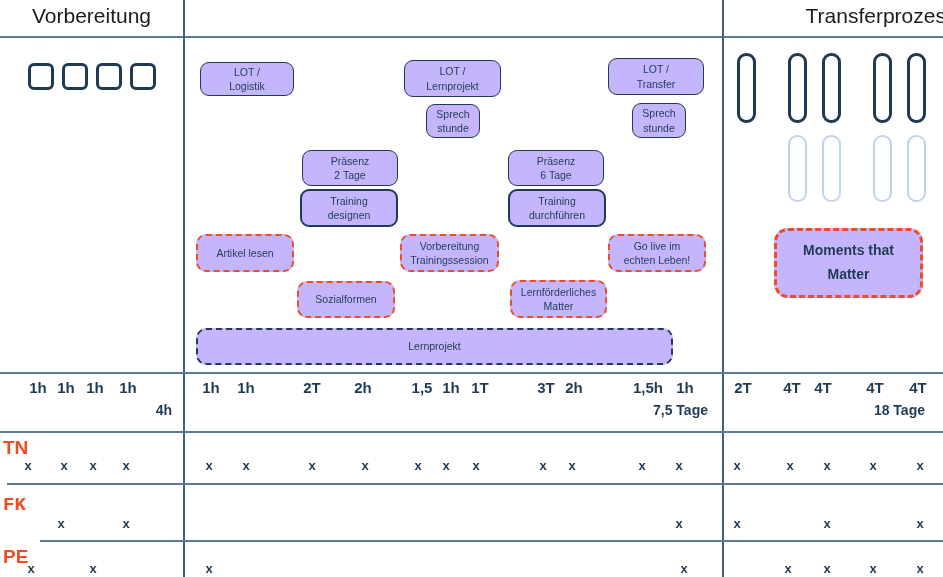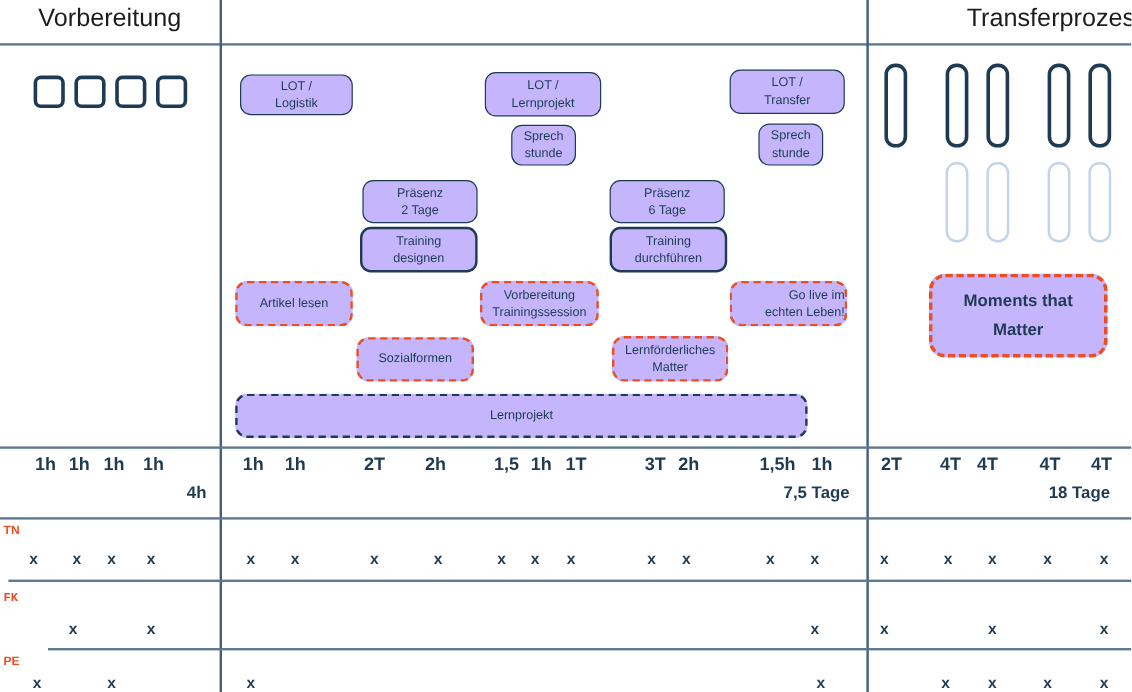--- a/index.html
+++ b/index.html
@@ -21,21 +21,21 @@
   .tile{position:absolute;box-sizing:border-box;border:3.5px solid var(--navy,#1F3B54);
         border-radius:6px;background:#fff;}
   .bar{position:absolute;box-sizing:border-box;border-radius:9px;background:#fff;}
   .bar.dark{border:3.5px solid var(--navy,#1F3B54);}
   .bar.light{border:2.5px solid var(--lightblue,#C2D4E9);}
   .time-row{position:absolute;left:0;top:379px;width:943px;height:20px;}
   .time-label{position:absolute;top:0;width:40px;margin-left:-20px;text-align:center;
               font-size:15px;font-weight:600;color:var(--navy,#1F3B54);white-space:nowrap;}
   .sum{position:absolute;top:402px;font-size:14px;font-weight:600;
        color:var(--navy,#1F3B54);white-space:nowrap;}
-  .role-label{position:absolute;left:3px;font-size:10px;font-weight:700;
+  .role-label{position:absolute;left:3px;font-size:19px;font-weight:700;
               color:var(--orange,#EE4C22);}
   .mark-row{position:absolute;left:0;width:943px;height:18px;}
   .x-mark{position:absolute;top:0;width:16px;margin-left:-8px;text-align:center;
           font-size:13px;font-weight:600;color:var(--navy,#1F3B54);}
 </style>
 </head>
 <body>
 
 <div class="canvas">
 
@@ -87,21 +87,21 @@
         <span>Training</span>
         <span>durchführen</span>
       </div>
       <div class="box dashed-orange" style="left: 196px; top: 234px; width: 98px; height: 38px;">
         <span>Artikel lesen</span>
       </div>
       <div class="box dashed-orange" style="left: 400px; top: 234px; width: 99px; height: 38px;">
         <span>Vorbereitung</span>
         <span>Trainingssession</span>
       </div>
-      <div class="box dashed-orange" style="left: 608px; top: 234px; width: 98px; height: 38px; align-items: flex-end;">
+      <div class="box dashed-orange" style="left: 608px; top: 234px; width: 98px; height: 38px;">
         <span>Go live im</span>
         <span>echten Leben!</span>
       </div>
       <div class="box dashed-orange" style="left: 297px; top: 281px; width: 98px; height: 37px;">
         <span>Sozialformen</span>
       </div>
       <div class="box dashed-orange" style="left: 510px; top: 280px; width: 97px; height: 38px;">
         <span>Lernförderliches</span>
         <span>Matter</span>
       </div>

